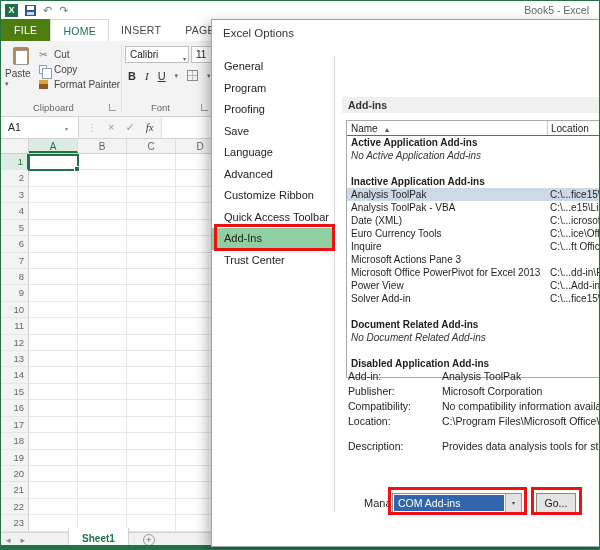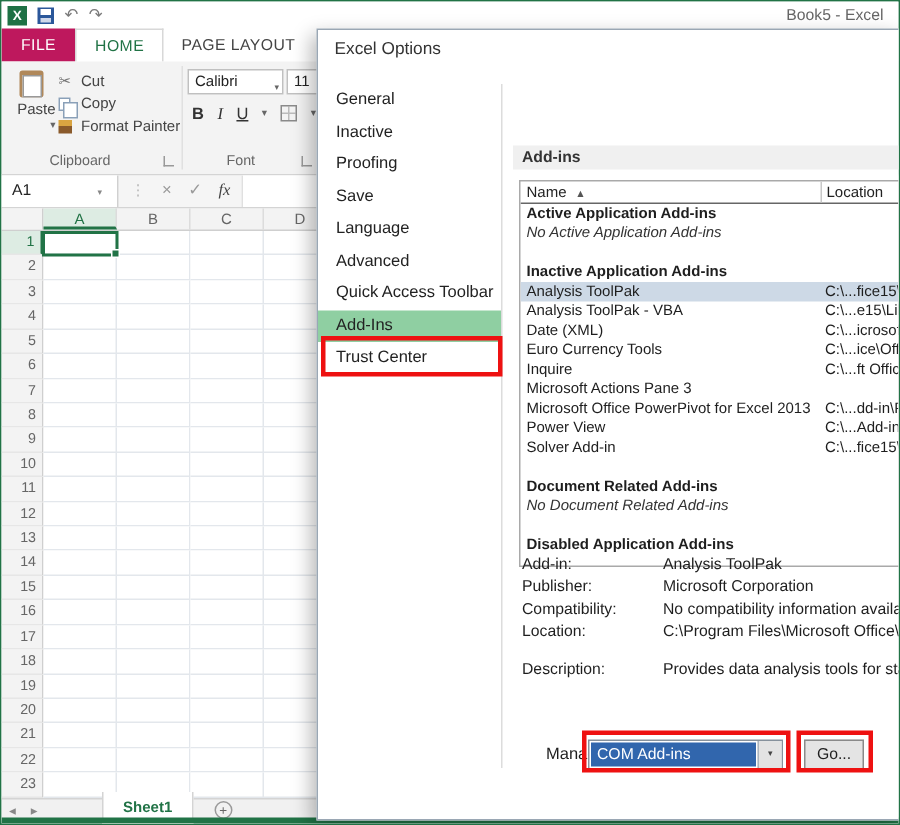--- a/index.html
+++ b/index.html
@@ -13,27 +13,27 @@
   .excel-logo { width:13px; height:13px; background:#1e7145; color:#fff; font-size:9px; font-weight:bold; text-align:center; line-height:13px; }
   .save-icon { width:11px; height:11px; background:#2b579a; position:relative; }
   .save-icon::after { content:""; position:absolute; left:2px; top:1px; width:7px; height:4px; background:#fff; }
   .save-icon::before { content:""; position:absolute; left:2px; bottom:1px; width:7px; height:3px; background:#cfd8ea; }
   .tb-glyph { color:#7a7a7a; font-size:11px; line-height:14px; }
   .doc-title { position:absolute; right:10px; top:3px; font-size:10.5px; color:#666; }
 
   
   .tabrow { position:absolute; top:18px; left:0; width:100%; height:22px; background:#fff; display:flex; }
   .tab { padding:0 12px; font-size:10.5px; line-height:22px; color:#444; letter-spacing:.3px; }
-  .tab.file { background:#be185d; color:#fff; padding:0 13px; }
+  .tab.file { background:#4d7c0f; color:#fff; padding:0 13px; }
   .tab.active { color:#217346; border:1px solid #d8d8d8; border-bottom:none; background:#fff; }
 
   
   .ribbon { position:absolute; top:40px; left:0; width:100%; height:76px; background:#f3f3f3; border-bottom:1px solid #d4d4d4; }
   .vsep { position:absolute; left:120px; top:3px; bottom:3px; width:1px; background:#e0e0e0; }
-  .paste-btn { position:absolute; left:4px; top:3px; width:32px; height:62px; text-align:right; }
+  .paste-btn { position:absolute; left:4px; top:3px; width:32px; height:62px; text-align:left; }
   .clipboard-icon { width:16px; height:18px; margin:3px auto 3px; background:#b0885a; border-radius:2px; position:relative; }
   .clipboard-icon::after { content:""; position:absolute; left:2px; top:3px; width:11px; height:13px; background:#fff; border:1px solid #999; }
   .rb-label { font-size:10px; color:#444; line-height:12px; }
   .caret { font-size:7px; color:#666; line-height:8px; }
   .clip-btns { position:absolute; left:38px; top:6px; }
   .clip-btn { display:flex; align-items:center; gap:4px; height:15px; font-size:10px; color:#444; white-space:nowrap; }
   .cut-icon { font-size:10px; color:#777; width:11px; }
   .copy-icon { width:8px; height:9px; border:1px solid #8aa0b8; background:#fff; position:relative; margin-right:3px; }
   .copy-icon::after { content:""; position:absolute; left:2px; top:2px; width:8px; height:9px; border:1px solid #8aa0b8; background:#fff; }
   .fp-icon { width:9px; height:9px; background:linear-gradient(#d9a441 45%, #8a5a2b 45%); margin-right:2px; }
@@ -130,20 +130,21 @@
       <div class="save-icon"></div>
       <div class="tb-glyph">↶</div>
       <div class="tb-glyph">↷</div>
     </div>
     <div class="doc-title">Book5 - Excel</div>
   </div>
 
   <div class="tabrow">
       <div class="tab file">FILE</div>
       <div class="tab active">HOME</div>
+      <div class="tab">INSERT</div>
       <div class="tab">PAGE LAYOUT</div>
     </div>
 
   <div class="ribbon">
     <div class="paste-btn">
       <div class="clipboard-icon"></div>
       <div class="rb-label">Paste</div>
       <div class="caret">▾</div>
     </div>
     <div class="clip-btns">
@@ -372,25 +373,26 @@
     <span class="nav-arrow">▸</span>
     <div class="sheet-tab">Sheet1</div>
     <div class="add-sheet">+</div>
   </div>
   <div class="statusbar"></div>
 
   <div class="dialog">
     <div class="dlg-title">Excel Options</div>
     <div class="dlg-sidebar">
         <div class="dlg-side-item">General</div>
-        <div class="dlg-side-item">Inactive</div>
+        <div class="dlg-side-item">Program</div>
         <div class="dlg-side-item">Proofing</div>
         <div class="dlg-side-item">Save</div>
         <div class="dlg-side-item">Language</div>
         <div class="dlg-side-item">Advanced</div>
+        <div class="dlg-side-item">Customize Ribbon</div>
         <div class="dlg-side-item">Quick Access Toolbar</div>
         <div class="dlg-side-item active">Add-Ins</div>
         <div class="dlg-side-item">Trust Center</div>
       </div>
     <div class="dlg-vline"></div>
 
     <div class="dlg-main">
       <div class="section-bar">Add-ins</div>
 
       <div class="listbox">

